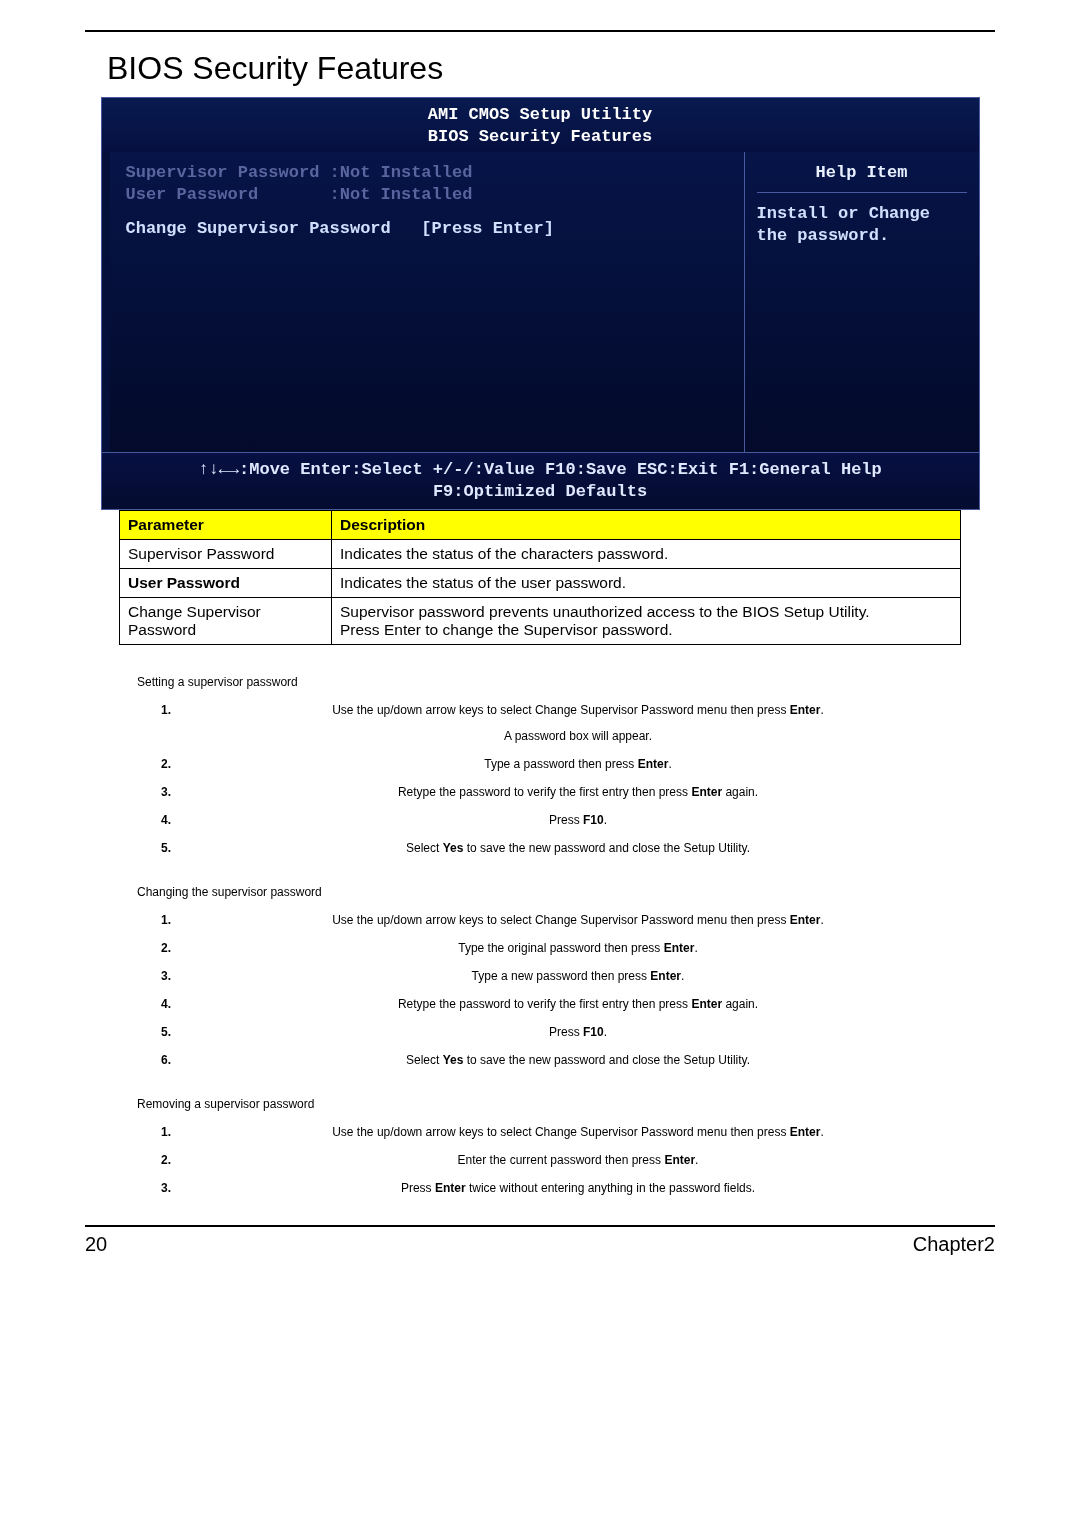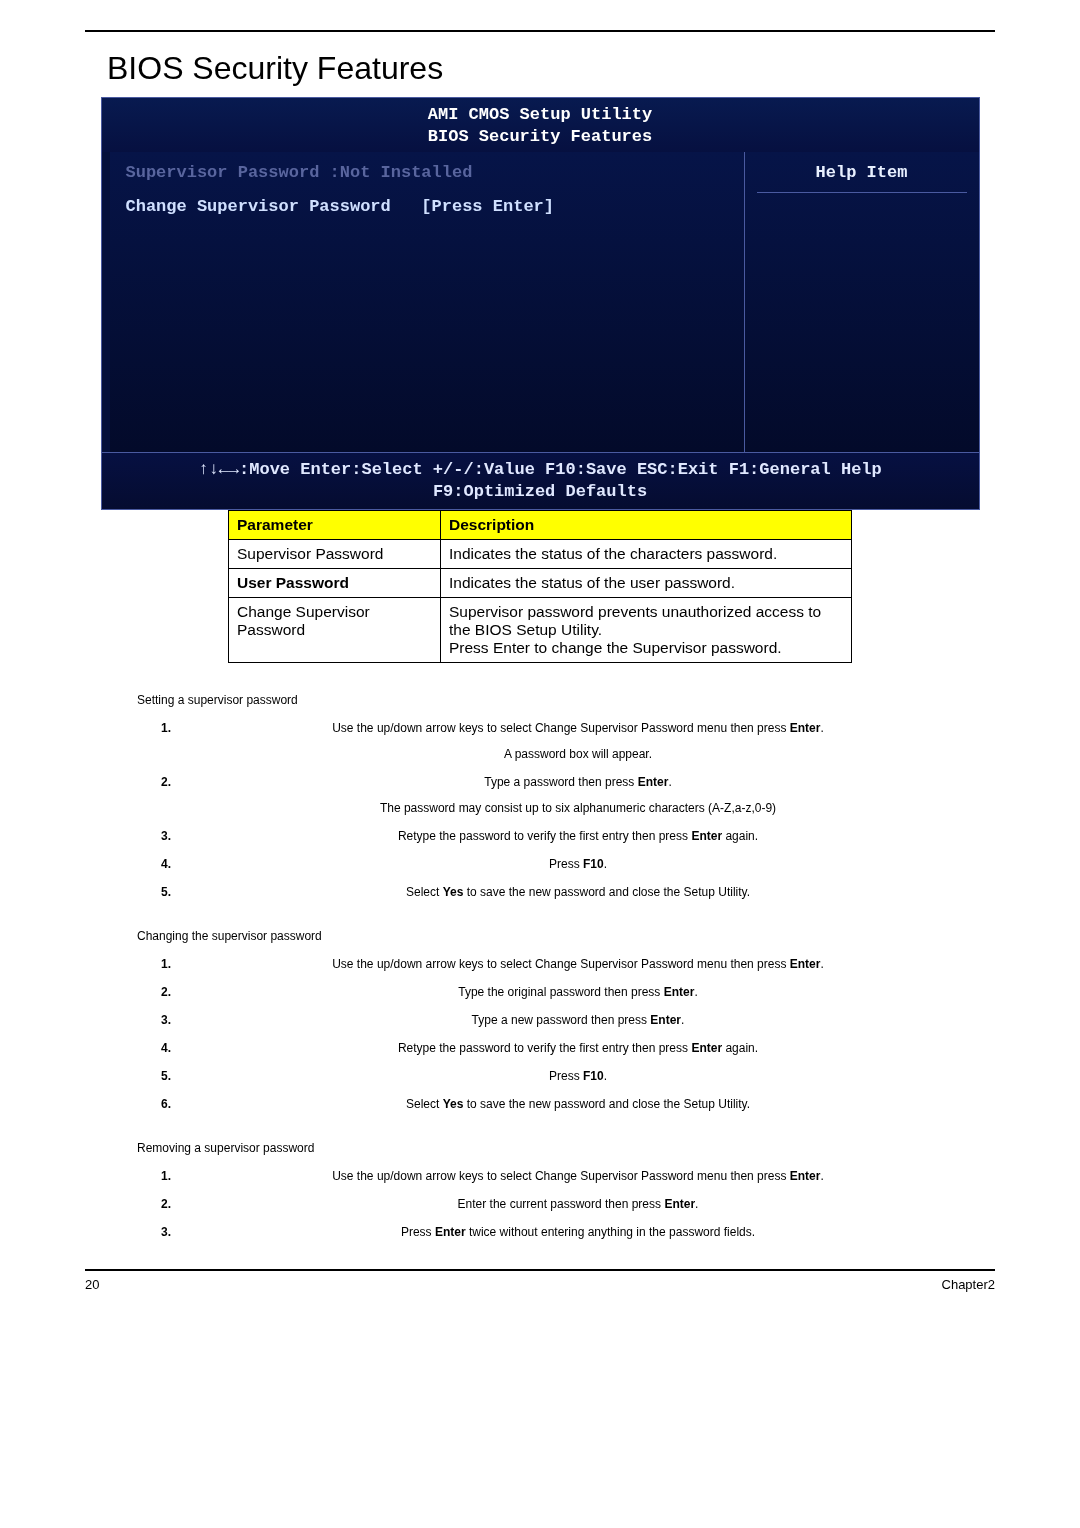--- a/index.html
+++ b/index.html
@@ -84,21 +84,21 @@
     border-top: 1px solid #4a5aa0;
     padding: 6px 18px;
     text-align: center;
     font-weight: bold;
     color: #e0e8ff;
     background: linear-gradient(#061042, #050c30);
   }
   
   table.param-table {
     border-collapse: collapse;
-    width: 624px;
+    width: 842px;
     margin: 0 auto 2px auto;
     font-size: 15.5px;
   }
   table.param-table th, table.param-table td {
     border: 1px solid #000;
     padding: 5px 8px;
     text-align: left;
     vertical-align: top;
   }
   table.param-table th {
@@ -142,44 +142,46 @@
     margin-top: 12px;
   }
 
   .bottom-rule {
     border-top: 2px solid #000;
     margin: 30px 0 6px 0;
   }
   .footer-row {
     display: flex;
     justify-content: space-between;
-    font-size: 13px;
+    font-size: 20px;
   }
 </style>
 </head>
 <body>
 
 <div class="page">
   <div class="top-rule"></div>
 
   <h1 class="section-heading">BIOS Security Features</h1>
 
   <div class="bios-shot">
     <div class="bios-title">
       <div>AMI CMOS Setup Utility</div>
       <div>BIOS Security Features</div>
     </div>
     <div class="bios-body">
       <div class="bios-main">
         <div class="bios-row bios-dim"><span>Supervisor Password :</span><span>Not Installed</span></div>
+        <div class="bios-row bios-dim"><span>User Password       :</span><span>Not Installed</span></div>
         <div style="height:12px"></div>
         <div class="bios-row bios-light"><span>Change Supervisor Password</span>   <span>[Press Enter]</span></div>
       </div>
       <div class="bios-help">
         <div class="bios-help-title">Help Item</div>
+        <div class="bios-light">Install or Change the password.</div>
       </div>
     </div>
     <div class="bios-footer">
       <div>↑↓←→:Move  Enter:Select  +/-/:Value  F10:Save  ESC:Exit  F1:General Help</div>
       <div>F9:Optimized Defaults</div>
     </div>
   </div>
 
   <table class="param-table">
     <thead>
@@ -202,21 +204,21 @@
           <td>Supervisor password prevents unauthorized access to the BIOS Setup Utility.<br>Press Enter to change the Supervisor password.</td>
         </tr>
       </tbody>
   </table>
 
   <div class="instructions">
 
     <div class="intro">Setting a supervisor password</div>
     <ol class="steps" id="setting-steps">
         <li><span>Use the up/down arrow keys to select Change Supervisor Password menu then press <b>Enter</b>.</span><span class="sub">A password box will appear.</span></li>
-        <li><span>Type a password then press <b>Enter</b>.</span><span class="sub">The password may consist up to six alphanumeric characters (A-Z,a-z,0-9)</span></li>
+        <li><span>Type a password then press <b>Enter</b>.</span></li>
         <li><span>Retype the password to verify the first entry then press <b>Enter</b> again.</span></li>
         <li><span>Press <b>F10</b>.</span></li>
         <li><span>Select <b>Yes</b> to save the new password and close the Setup Utility.</span></li>
       </ol>
 
     <div class="intro">Changing the supervisor password</div>
     <ol class="steps" id="changing-steps">
         <li><span>Use the up/down arrow keys to select Change Supervisor Password menu then press <b>Enter</b>.</span></li>
         <li><span>Type the original password then press <b>Enter</b>.</span></li>
         <li><span>Type a new password then press <b>Enter</b>.</span></li>

